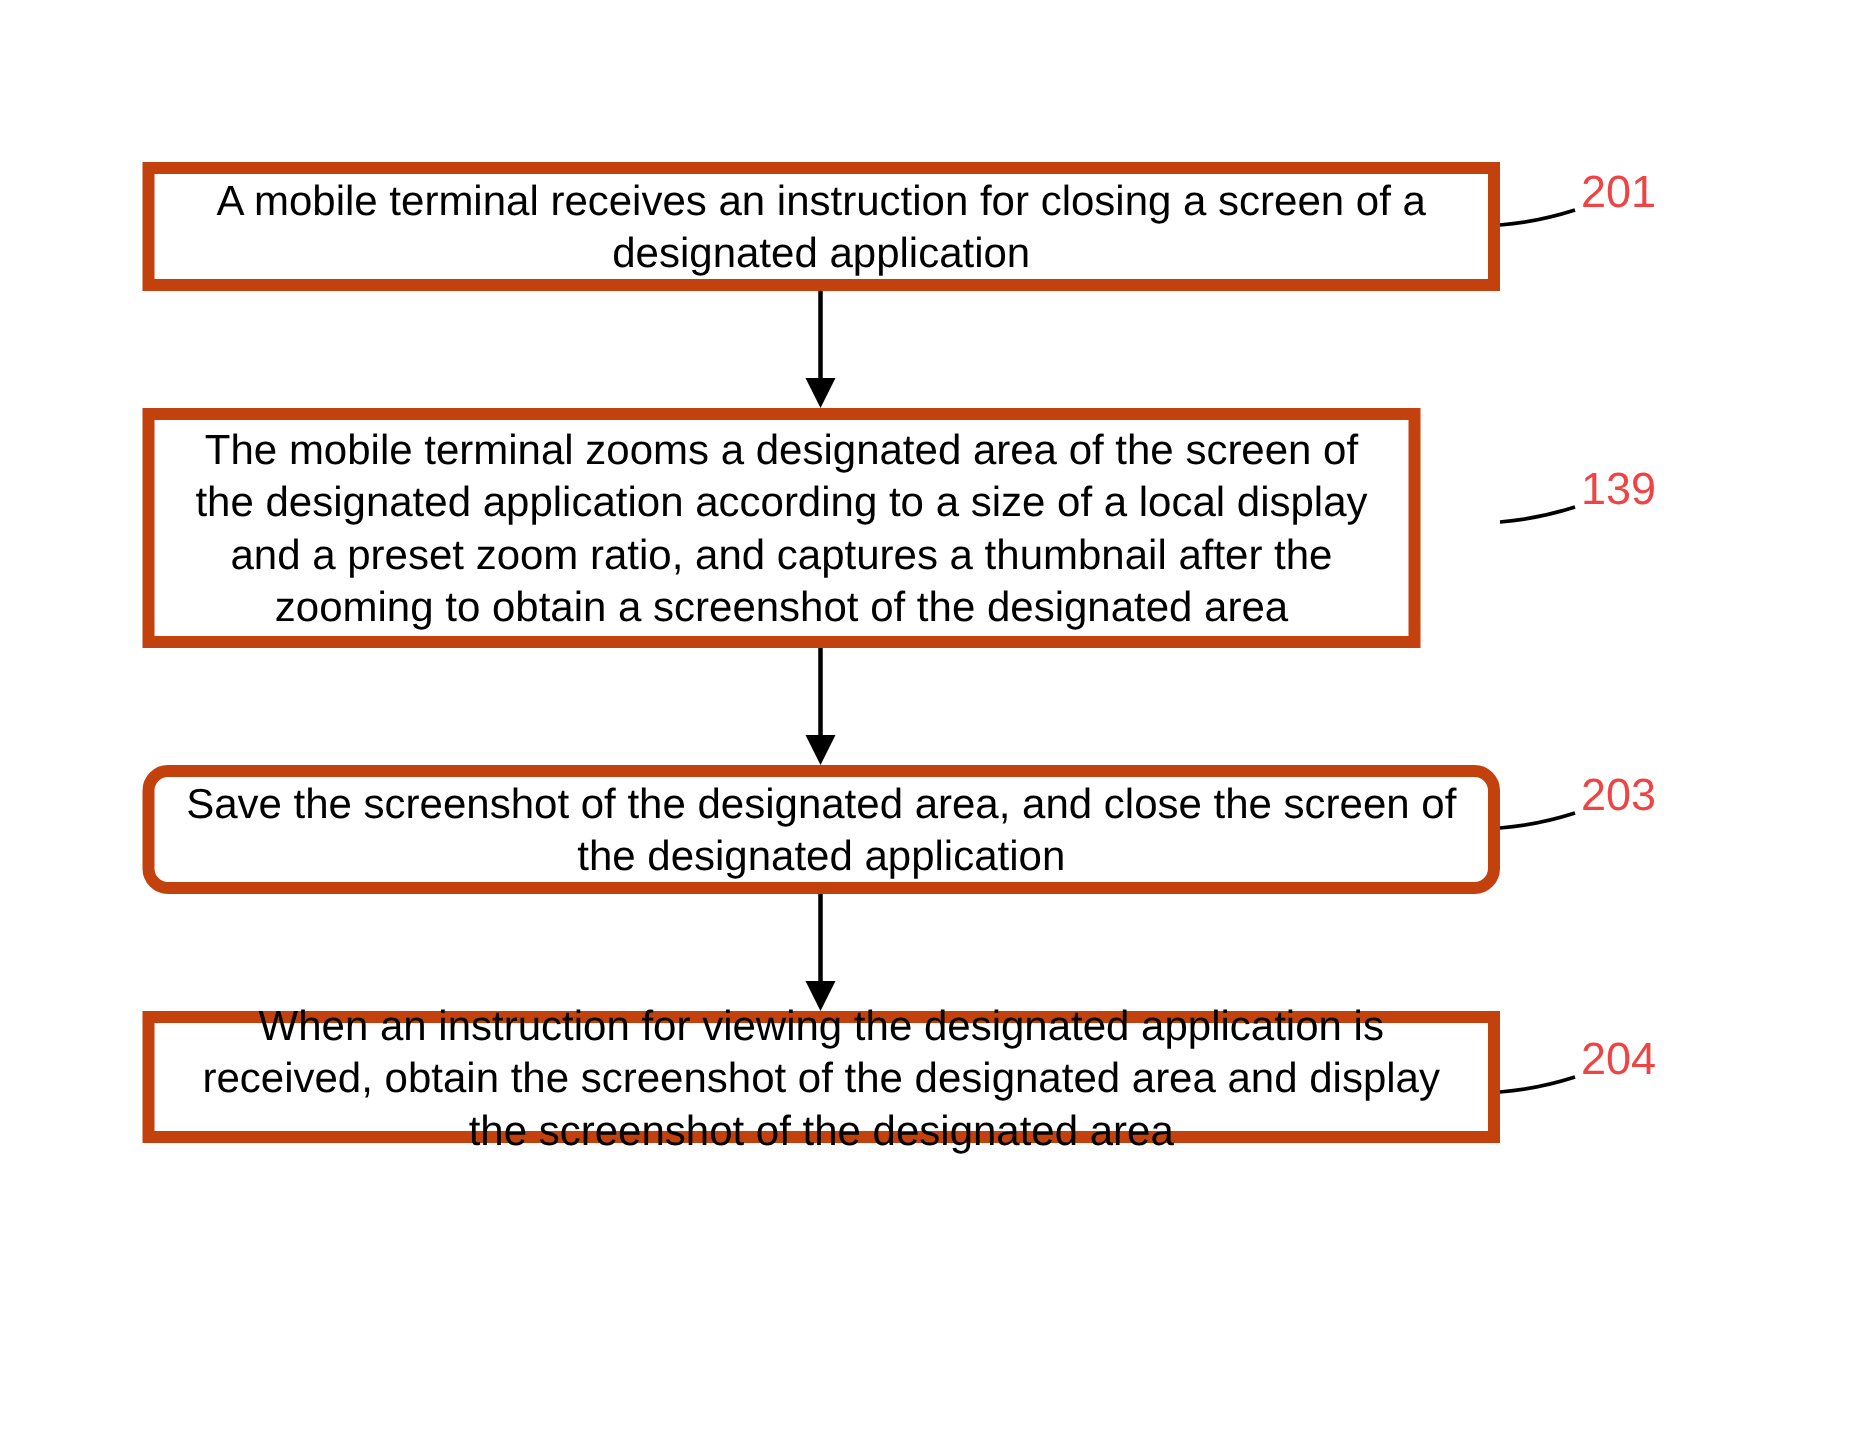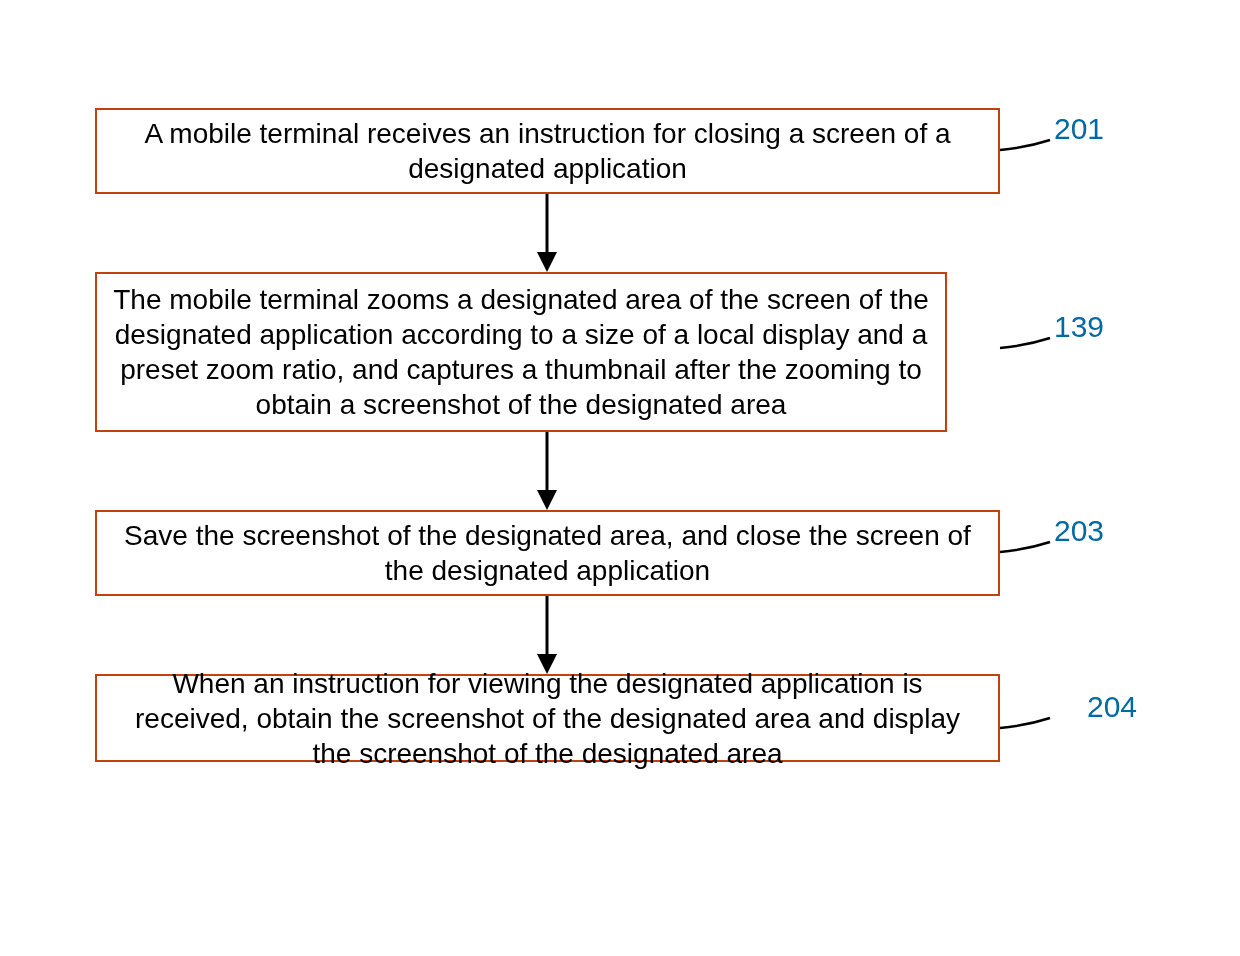--- a/index.html
+++ b/index.html
@@ -10,36 +10,36 @@
     background: #ffffff;
     font-family: Arial, Helvetica, sans-serif;
   }
   .canvas {
     position: relative;
     width: 1240px;
     height: 956px;
   }
   .step-box {
     position: absolute;
-    border: 2px solid #c2410c;
+    border: 8px solid #c2410c;
     box-sizing: border-box;
     display: flex;
     align-items: center;
     justify-content: center;
     text-align: center;
     padding: 4px 16px;
     font-size: 28px;
     line-height: 1.25;
     color: #000000;
     background: #ffffff;
   }
   .step-label {
     position: absolute;
     font-size: 30px;
-    color: #0369a1;
+    color: #ef4444;
     font-weight: 400;
   }
   .connector {
     position: absolute;
     left: 0;
     top: 0;
     pointer-events: none;
   }
   
   .leader {
@@ -71,34 +71,34 @@
   <div class="step-label" style="left:1054px; top:310px;">139</div>
   <svg class="leader" width="1240" height="956">
     <path d="M1000 348 q25 -2 50 -10" stroke="#000" stroke-width="2.5" fill="none"></path>
   </svg>
 
   <svg class="connector" width="1240" height="956">
     <line x1="547" y1="432" x2="547" y2="494" stroke="#000" stroke-width="3"></line>
     <polygon points="547,510 537,490 557,490" fill="#000"></polygon>
   </svg>
 
-  <div class="step-box" style="left:95px; top:510px; width:905px; height:86px;">
+  <div class="step-box" style="left:95px; top:510px; width:905px; height:86px;border-radius:17px;">
     <span>Save the screenshot of the designated area, and close the screen of the designated application</span>
   </div>
   <div class="step-label" style="left:1054px; top:514px;">203</div>
   <svg class="leader" width="1240" height="956">
     <path d="M1000 552 q25 -2 50 -10" stroke="#000" stroke-width="2.5" fill="none"></path>
   </svg>
 
   <svg class="connector" width="1240" height="956">
     <line x1="547" y1="596" x2="547" y2="658" stroke="#000" stroke-width="3"></line>
     <polygon points="547,674 537,654 557,654" fill="#000"></polygon>
   </svg>
 
   <div class="step-box" style="left:95px; top:674px; width:905px; height:88px;">
     <span>When an instruction for viewing the designated application is received, obtain the screenshot of the designated area and display the screenshot of the designated area</span>
   </div>
-  <div class="step-label" style="left:1087px; top:690px;">204</div>
+  <div class="step-label" style="left:1054px; top:690px;">204</div>
   <svg class="leader" width="1240" height="956">
     <path d="M1000 728 q25 -2 50 -10" stroke="#000" stroke-width="2.5" fill="none"></path>
   </svg>
 
 </div>
 
 </body></html>

